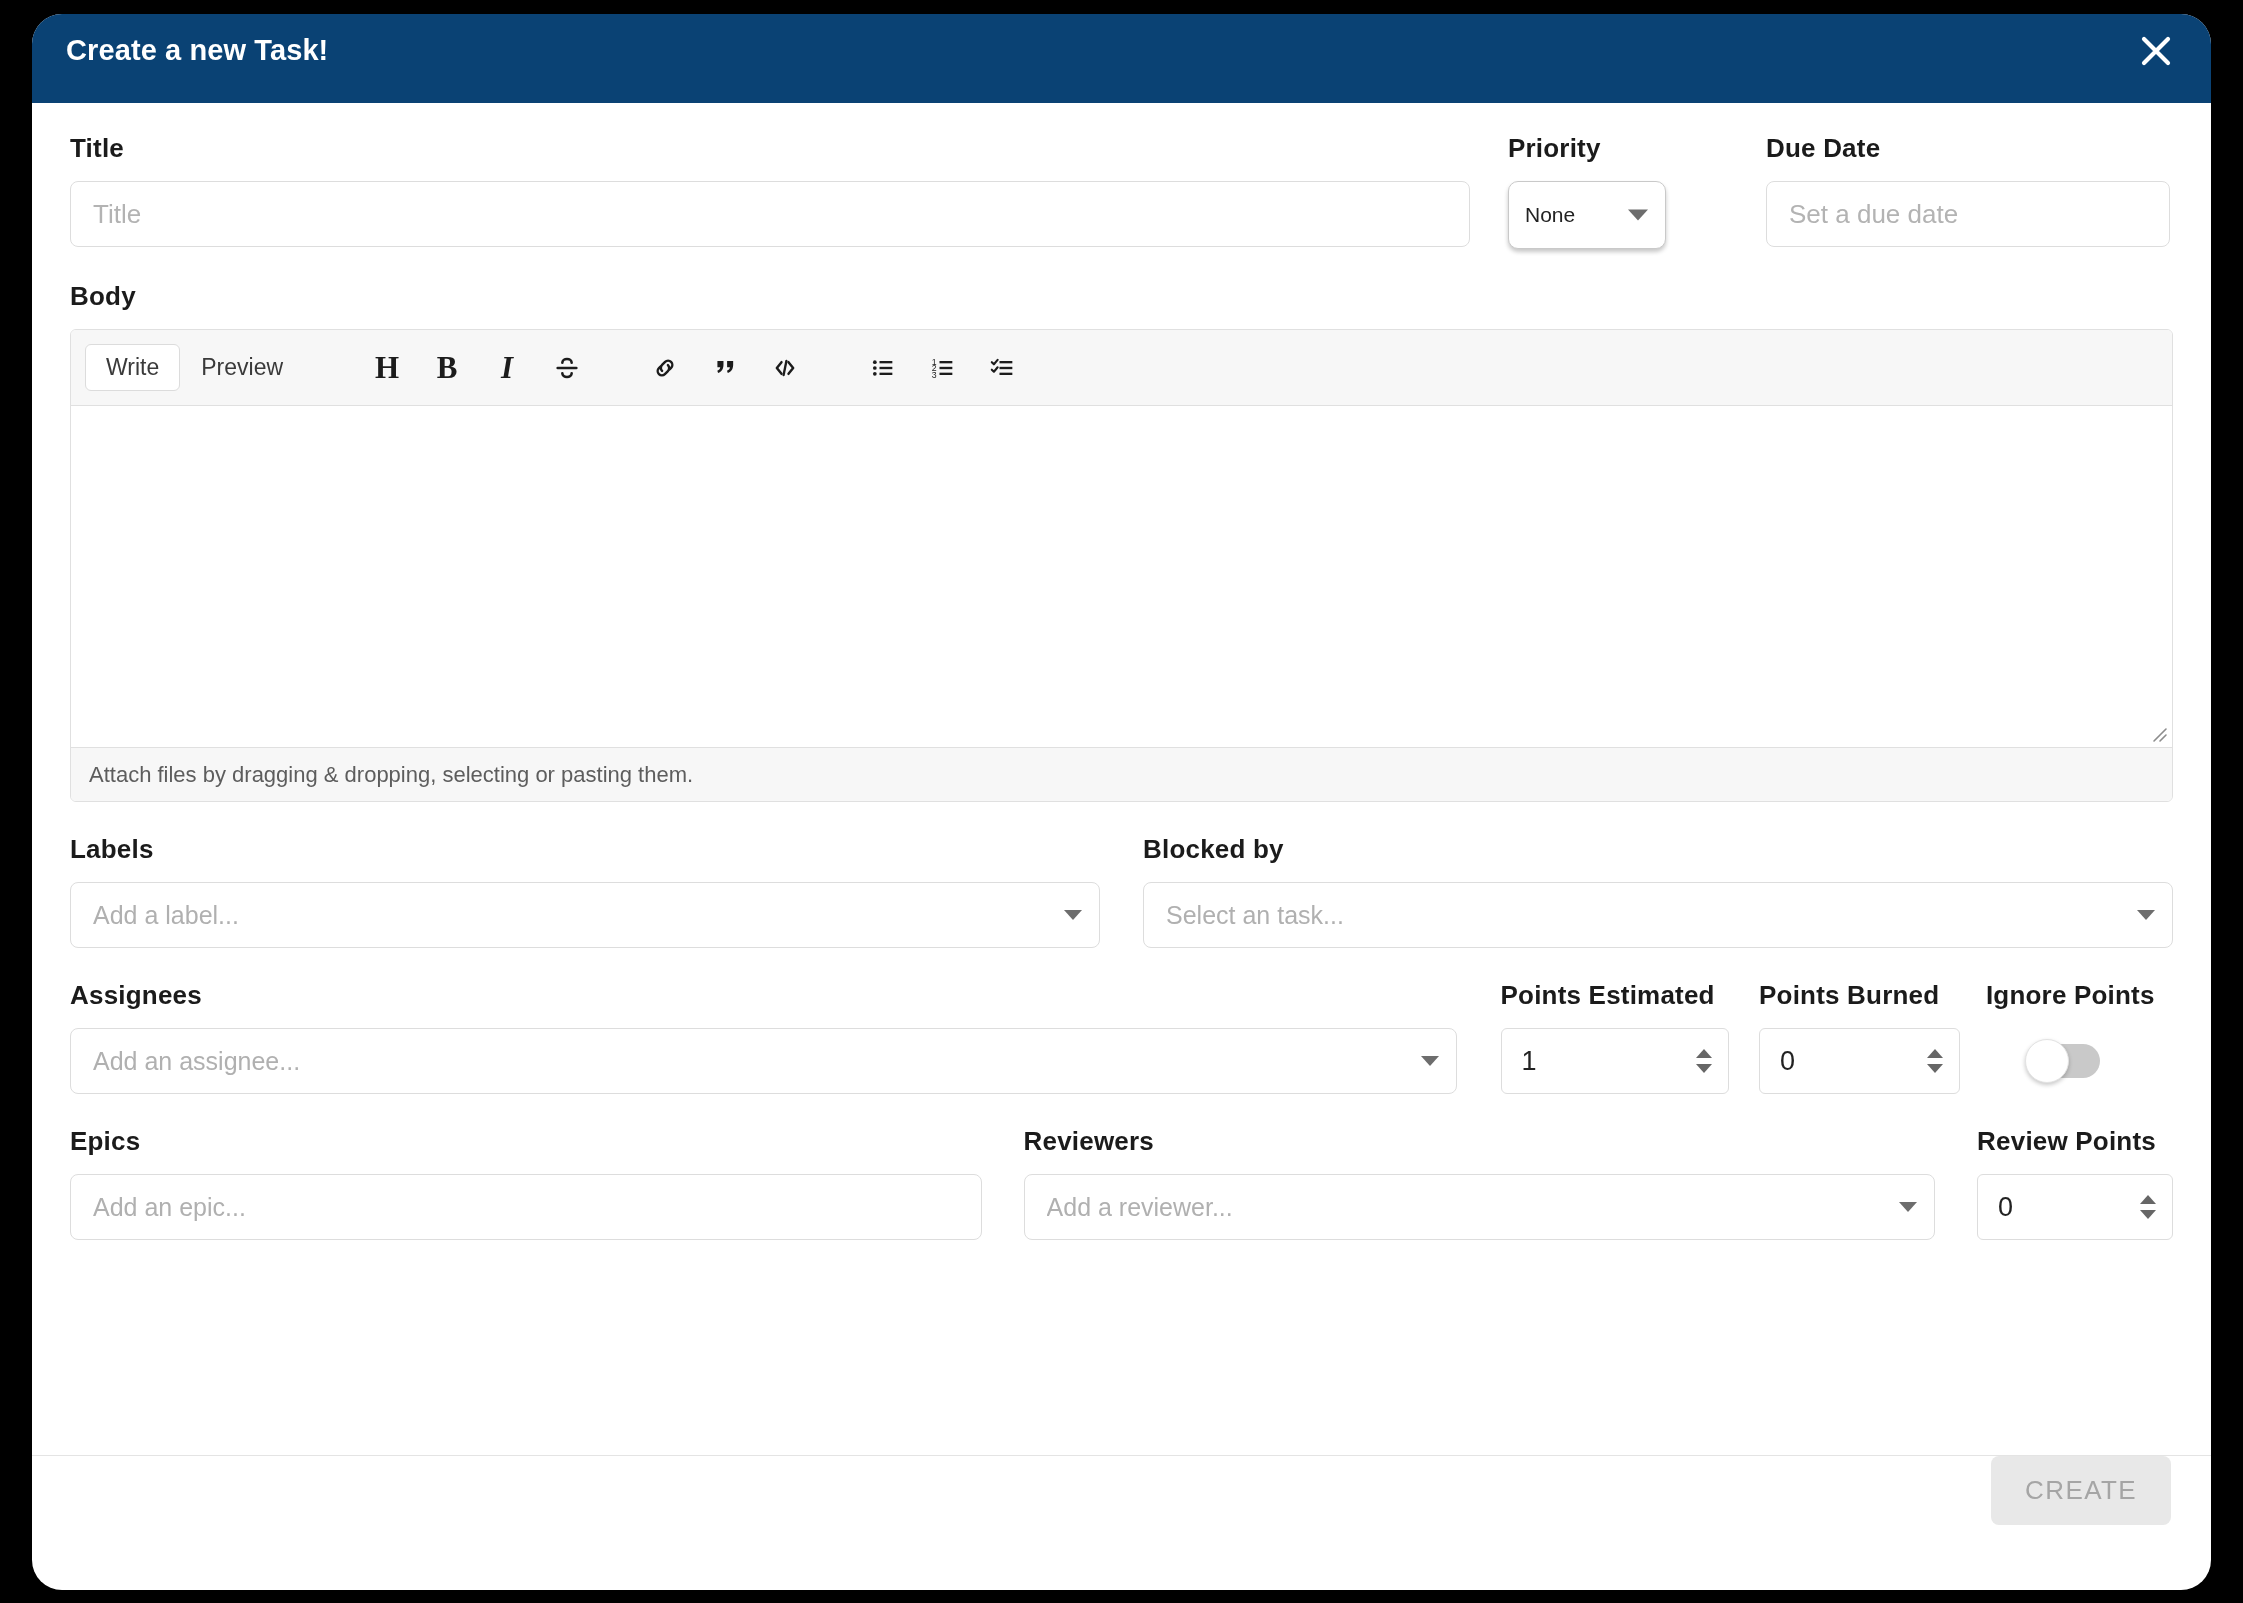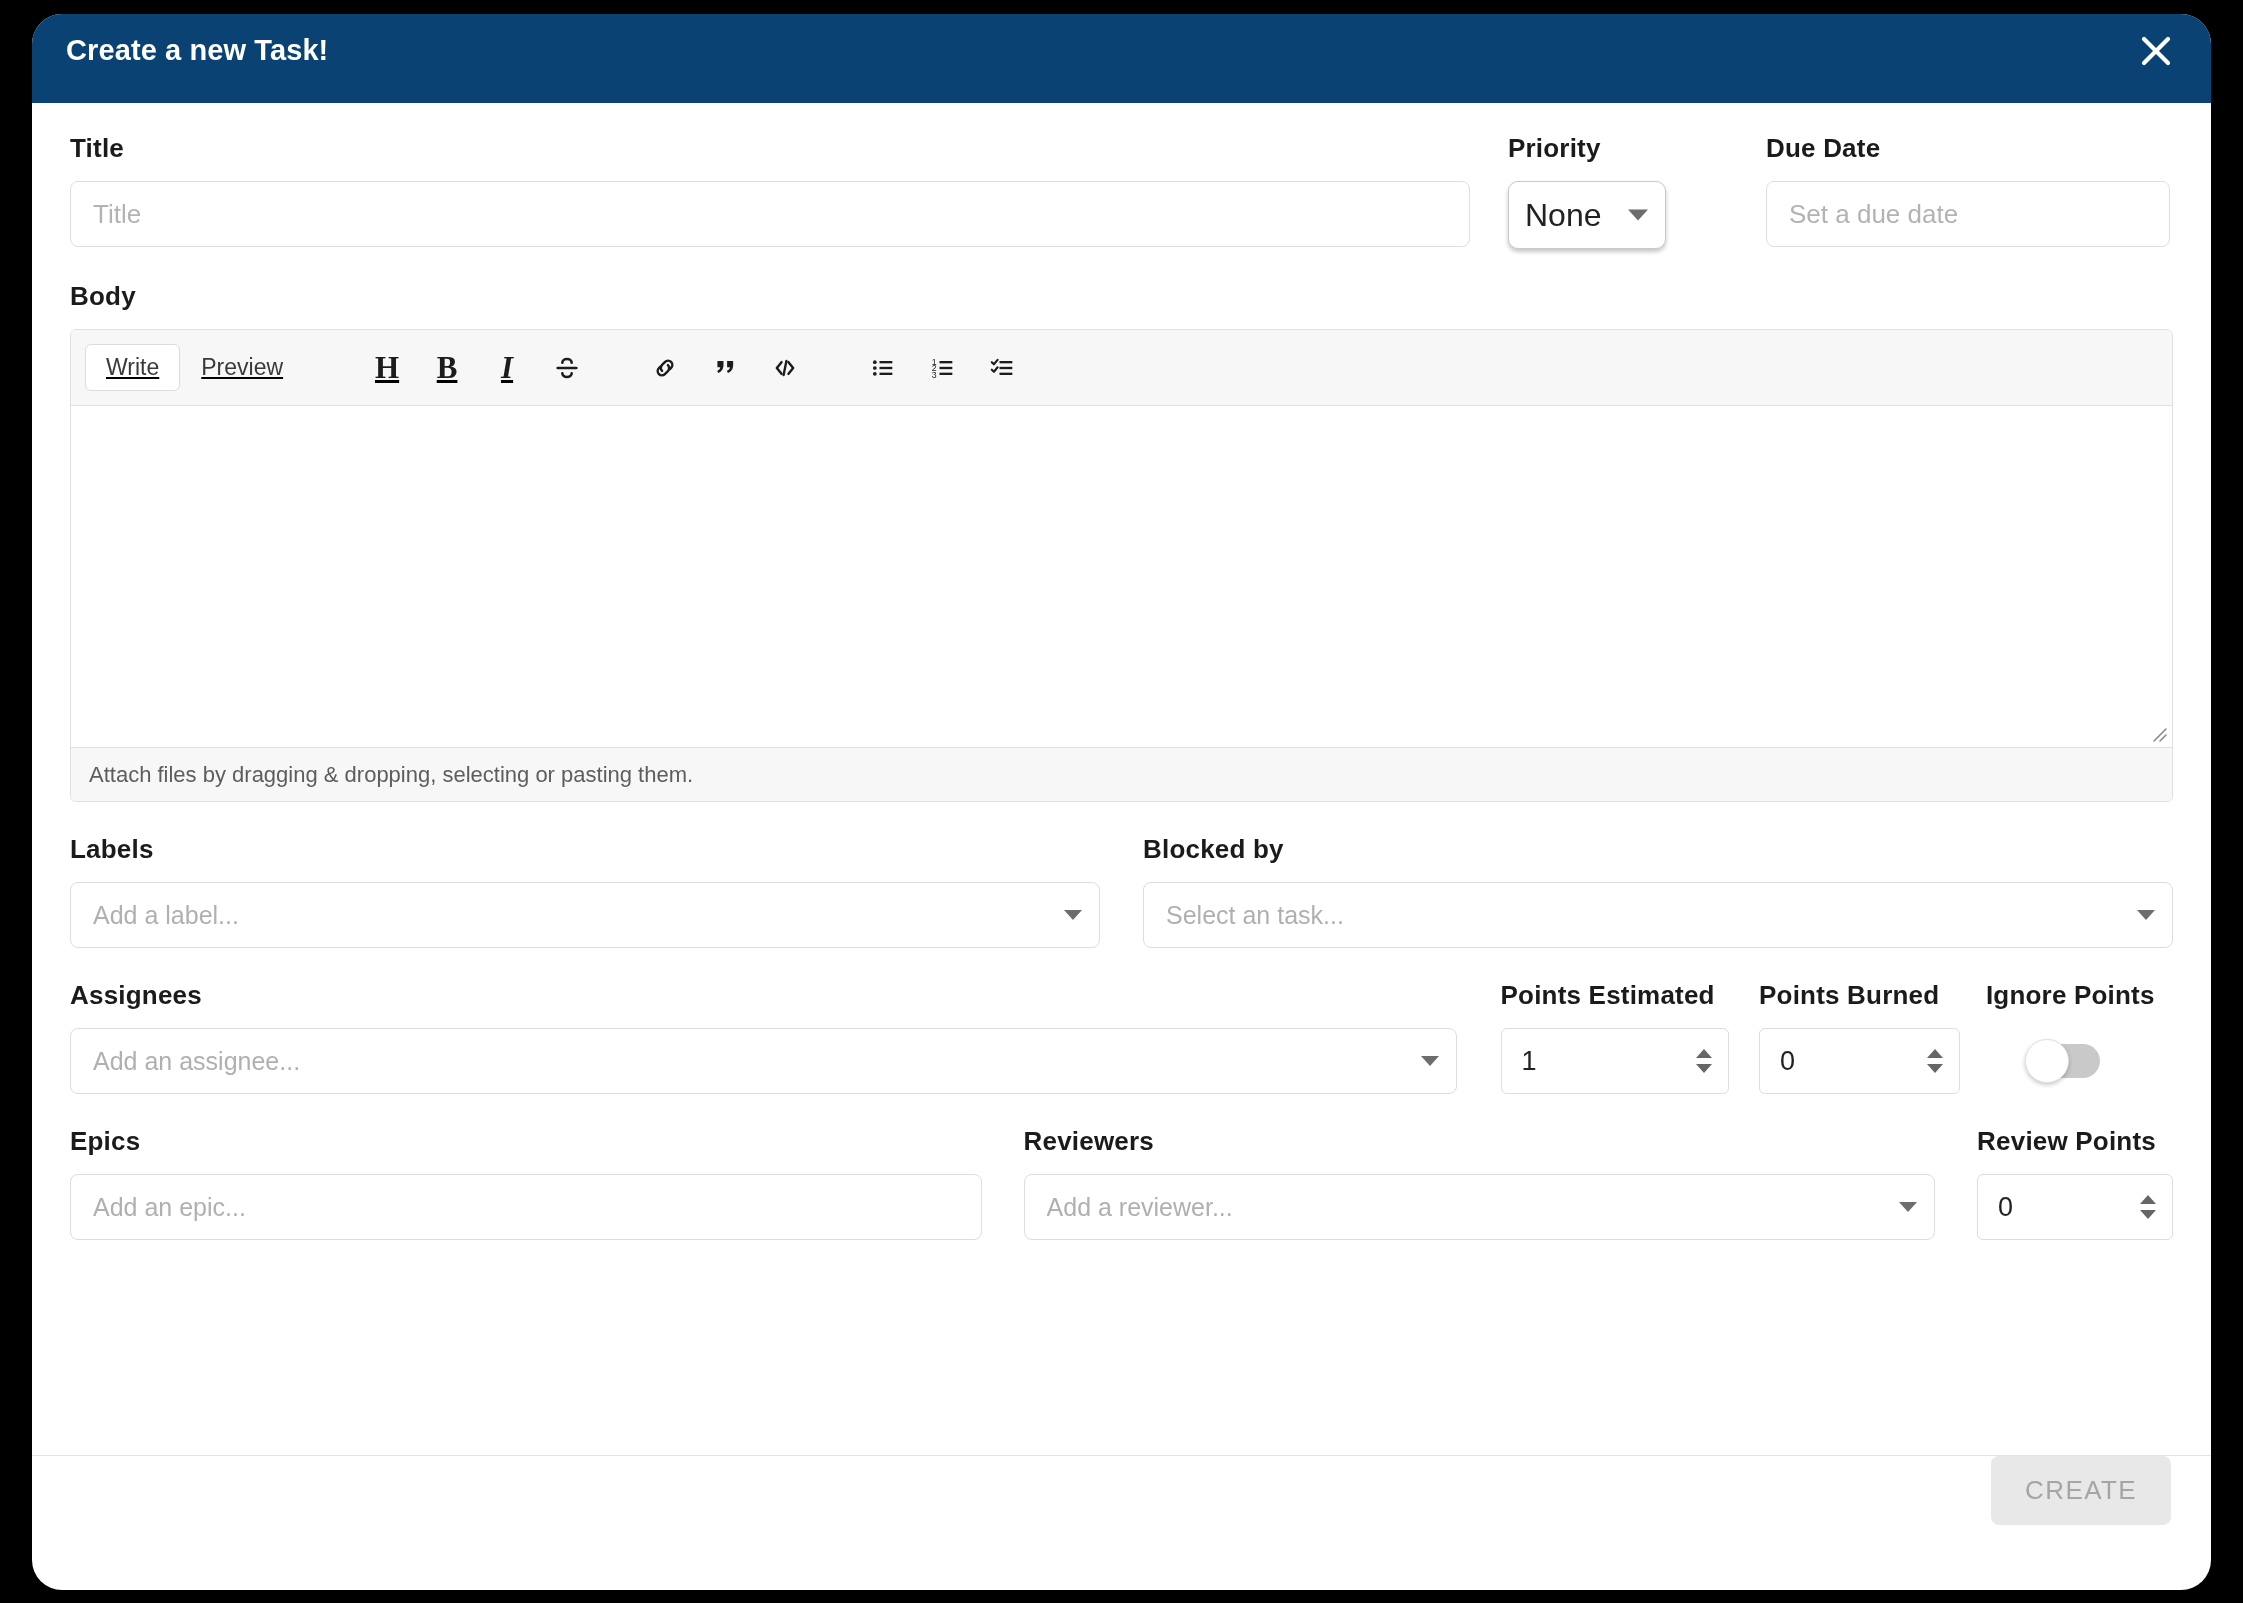--- a/index.html
+++ b/index.html
@@ -80,21 +80,21 @@
     position: relative;
     width: 158px;
   }
   .pri-select {
     width: 158px;
     height: 68px;
     border: 1px solid #c9c9c9;
     border-radius: 10px;
     background: #fff;
     box-shadow: 0 3px 4px rgba(0,0,0,.22);
-    font-size: 32px;
+    font-size: 21px;
     color: #222;
     display: flex;
     align-items: center;
     padding: 0 16px;
     cursor: pointer;
   }
   .caret {
     position: absolute;
     right: 18px; top: 50%;
     transform: translateY(-50%);
@@ -115,21 +115,20 @@
     background: #fff;
     overflow: hidden;
   }
   .editor-toolbar {
     height: 76px;
     background: #f7f7f7;
     border-bottom: 1px solid #e0e0e0;
     display: flex;
     align-items: center;
     padding-left: 14px;
-    text-decoration: underline;
   }
   .tab {
     font-size: 23px;
     color: #3a3a3a;
     padding: 9px 20px;
     border-radius: 6px;
     border: 1px solid transparent;
     cursor: pointer;
   }
   .tab.active {

